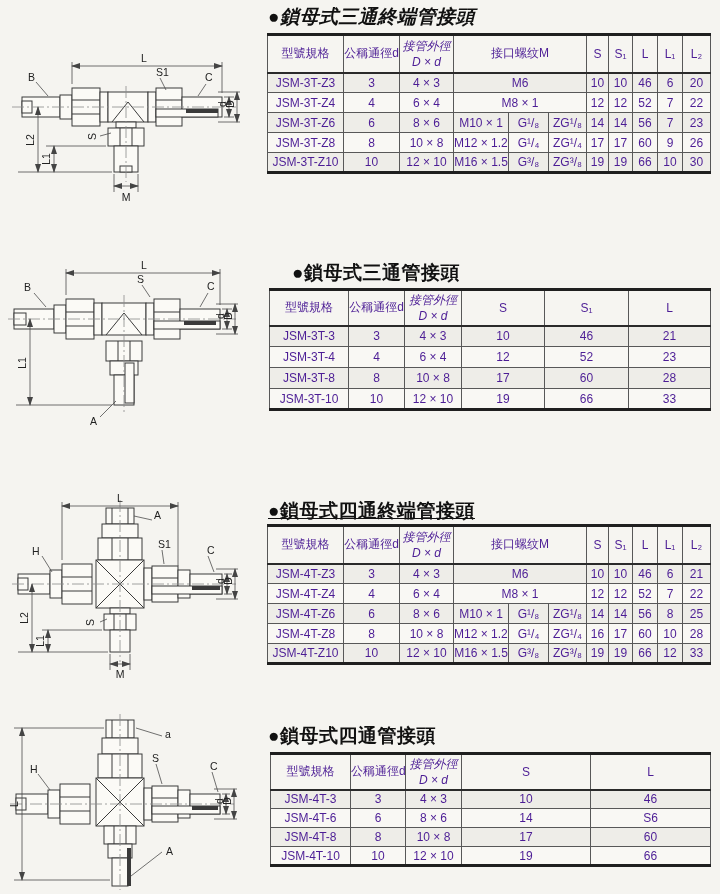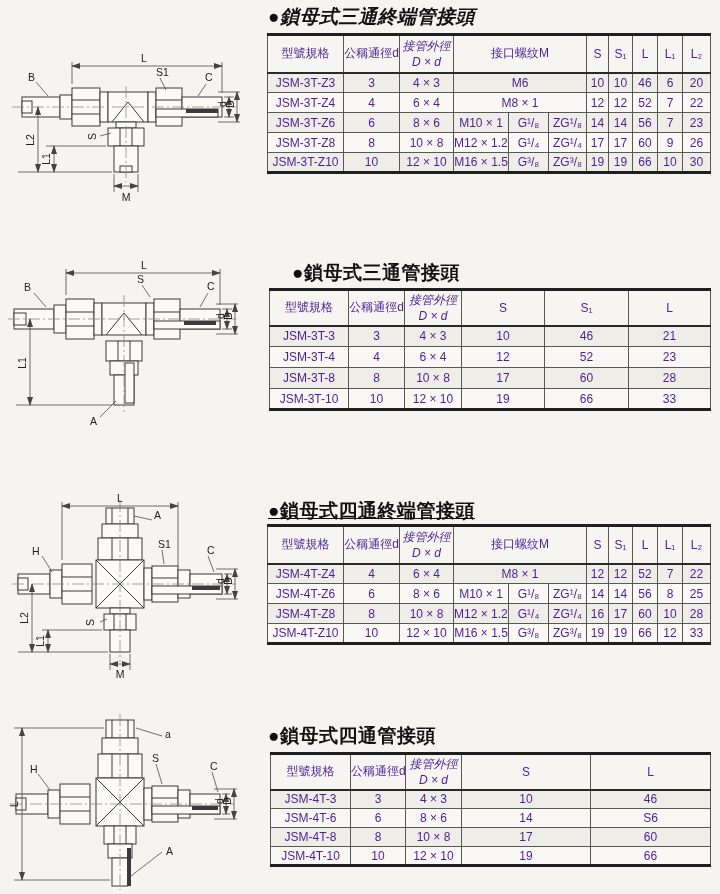--- a/index.html
+++ b/index.html
@@ -442,20 +442,31 @@
           </th>
           <th colspan="3">接口螺纹M</th>
           <th>S</th>
           <th>S₁</th>
           <th>L</th>
           <th>L₁</th>
           <th>L₂</th>
         </tr>
       </thead>
     <tbody>
+        <tr>
+          <td>JSM-4T-Z3</td>
+          <td>3</td>
+          <td>4 × 3</td>
+          <td colspan="3">M6</td>
+          <td>10</td>
+          <td>10</td>
+          <td>46</td>
+          <td>6</td>
+          <td>21</td>
+        </tr>
         <tr>
           <td>JSM-4T-Z4</td>
           <td>4</td>
           <td>6 × 4</td>
           <td colspan="3">M8 × 1</td>
           <td>12</td>
           <td>12</td>
           <td>52</td>
           <td>7</td>
           <td>22</td>

